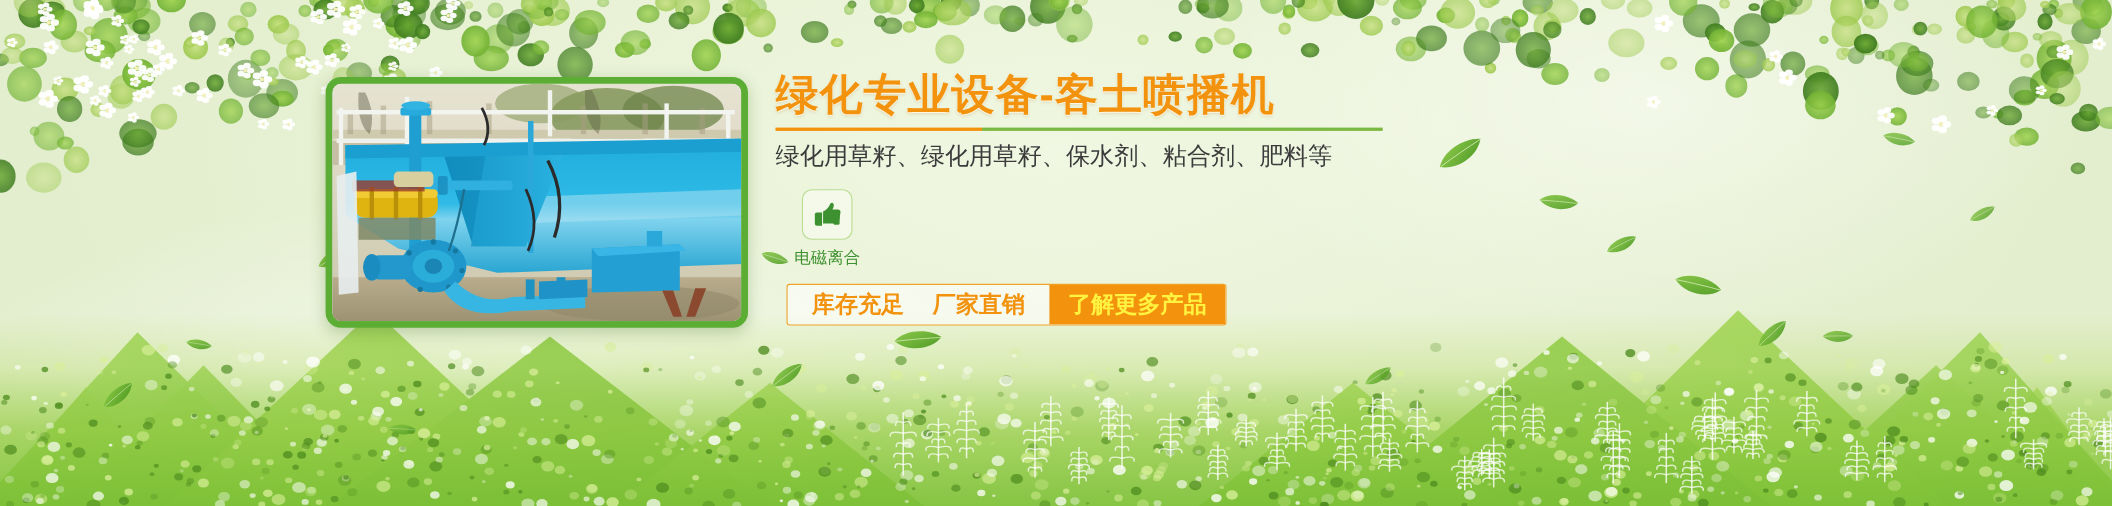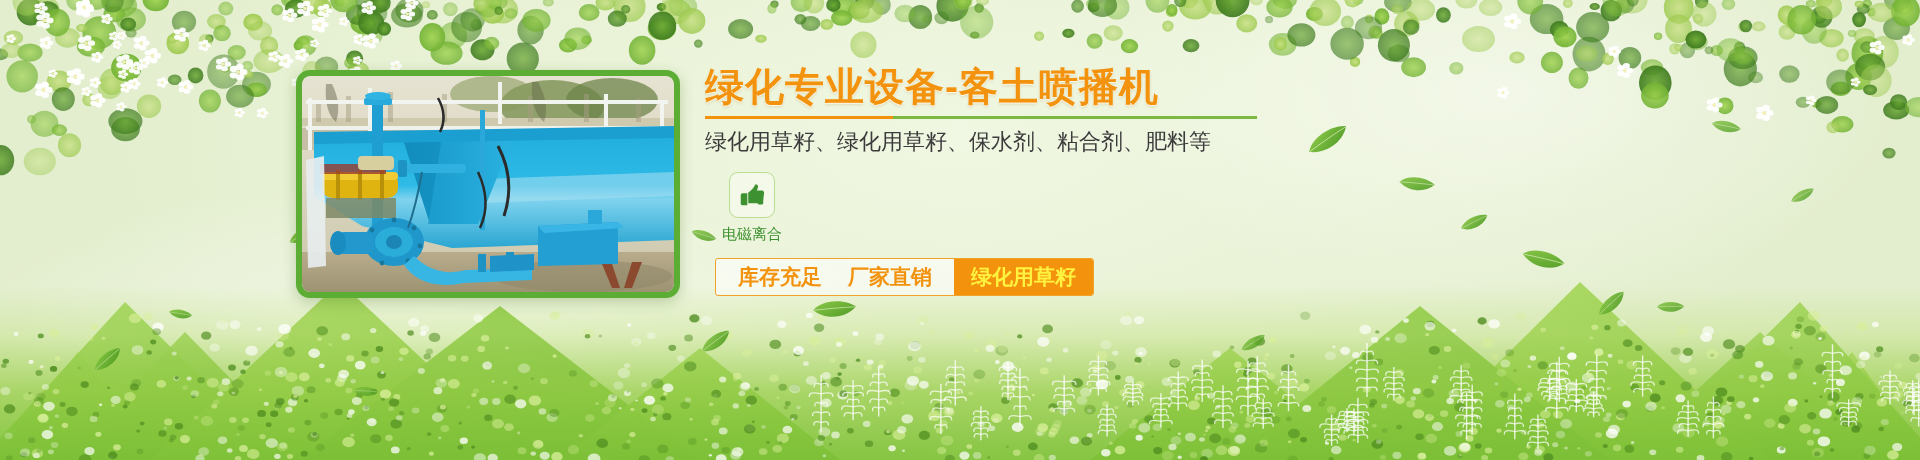--- a/index.html
+++ b/index.html
@@ -2642,16 +2642,16 @@
     </div>
 
 
   </div>
 
   <div class="cta">
     <div class="cta-slogans">
       <span>库存充足</span>
       <span>厂家直销</span>
     </div>
-    <button class="cta-button">绿化用草籽</button>
+    <button class="cta-button">了解更多产品</button>
   </div>
 
 </div>
 
 </body></html>

